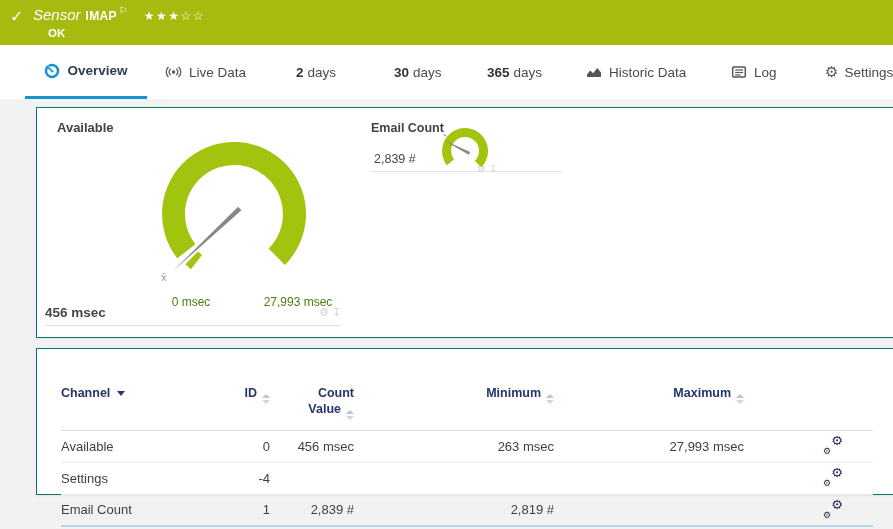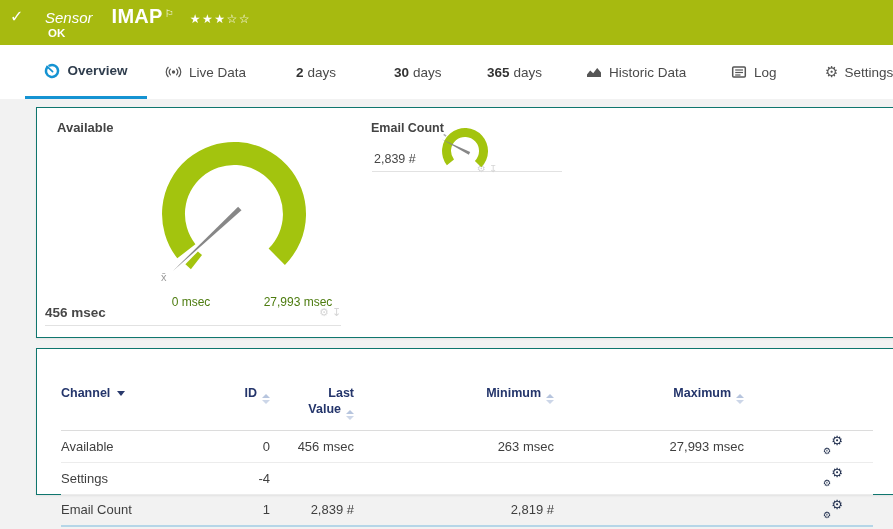--- a/index.html
+++ b/index.html
@@ -4,22 +4,22 @@
 <style>
   * { margin:0; padding:0; box-sizing:border-box; }
   html,body { width:893px; height:529px; overflow:hidden; }
   body { font-family:"Liberation Sans","DejaVu Sans",sans-serif; background:#f2f2f2; }
   .screen { position:relative; width:893px; height:529px; background:#f2f2f2; overflow:hidden; }
 
   
   .banner { position:absolute; top:0; left:0; right:0; height:45px; background:#a7ba10; color:#fff; }
   .banner .check { position:absolute; left:10px; top:7px; font-size:16px; font-weight:bold; }
   .banner .titleline { position:absolute; left:33px; top:5px; white-space:nowrap; }
-  .banner .sensor-label { font-style:italic; font-size:15px;margin-left:12px; }
-  .banner .sensor-name { font-weight:bold; font-size:20px; margin-left:19px; letter-spacing:.3px; }
+  .banner .sensor-label { font-style:italic; font-size:15px; }
+  .banner .sensor-name { font-weight:bold; font-size:12px; margin-left:5px; letter-spacing:.3px; }
   .banner .flag { font-size:10px; vertical-align:super; margin-left:2px; }
   .banner .stars { margin-left:16px; font-size:12px; letter-spacing:1.5px; font-family:"DejaVu Sans",sans-serif; cursor:pointer; }
   .banner .status { position:absolute; left:48px; top:27px; font-size:11.5px; font-weight:bold; }
 
   
   .tabs { position:absolute; top:45px; left:0; right:0; height:54px; background:#ffffff; }
   .tab { position:absolute; top:0; height:100%; display:flex; align-items:center; font-size:13.5px; color:#4a4a4a; cursor:pointer; white-space:nowrap; }
   .tab .ticon { display:inline-flex; margin-right:7px; }
   .tab.active { left:25px; width:122px; justify-content:center; border-bottom:3px solid #1593d2; font-weight:bold; color:#2f3d4d; }
   .tab .num { font-weight:bold; color:#333; margin-right:4px; }
@@ -173,21 +173,21 @@
 
   <section class="panel panel-table">
     <div class="tbl">
 
       <div class="thead">
         <div class="c-channel"><span>Channel</span><i class="caret"></i></div>
         <div class="c-id"><span>ID</span><span class="sort">
               <i class="up"></i>
               <i class="dn"></i>
             </span></div>
-        <div class="c-last"><span class="th-wrap"><span>Last</span><br><span>Value</span><span class="sort">
+        <div class="c-last"><span class="th-wrap"><span>Count</span><br><span>Value</span><span class="sort">
                 <i class="up"></i>
                 <i class="dn"></i>
               </span></span></div>
         <div class="c-min"><span>Minimum</span><span class="sort">
               <i class="up"></i>
               <i class="dn"></i>
             </span></div>
         <div class="c-max"><span>Maximum</span><span class="sort">
               <i class="up"></i>
               <i class="dn"></i>

